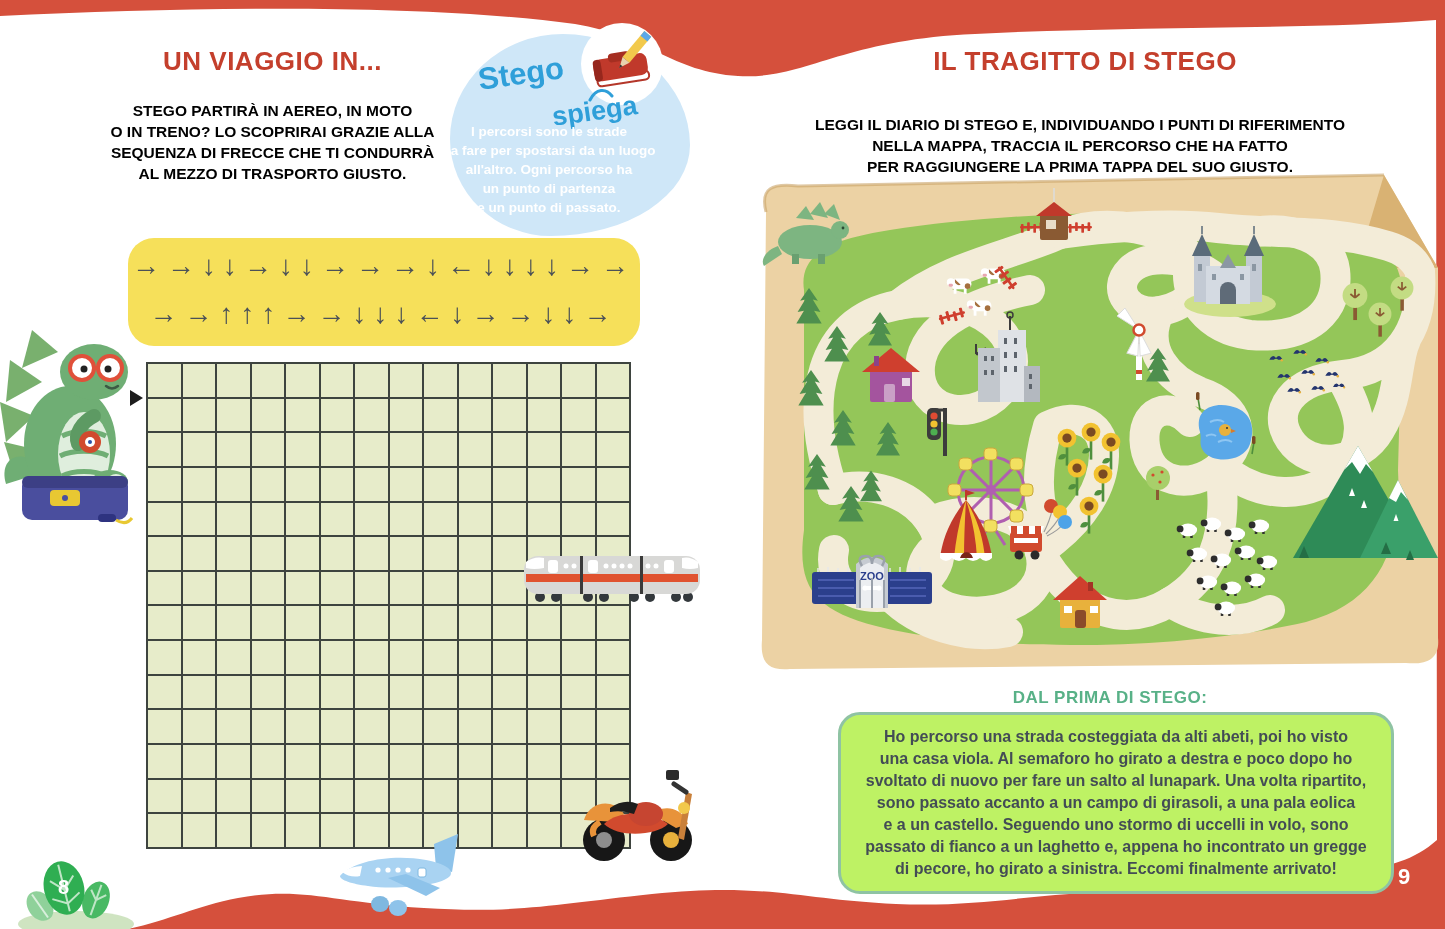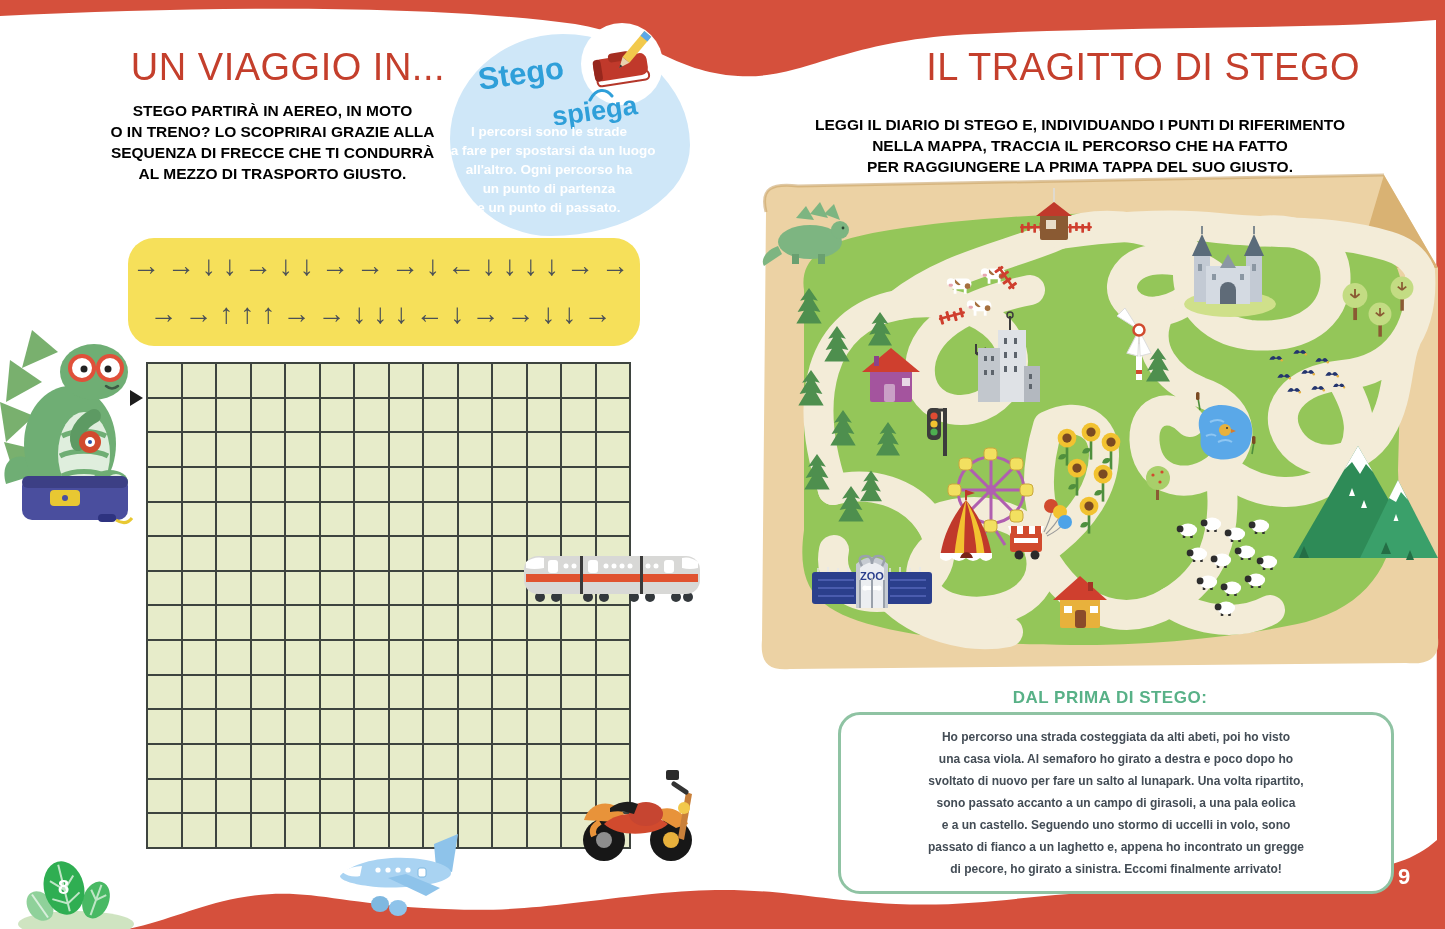--- a/index.html
+++ b/index.html
@@ -1,21 +1,21 @@
 <!DOCTYPE html>
 <html><head>
 <meta charset="utf-8">
 <style>
   html,body{margin:0;padding:0;background:#888;}
   .canvas{position:relative;width:1445px;height:929px;background:#d5503c;overflow:hidden;
           font-family:"Liberation Sans",sans-serif;}
   .frame-svg{position:absolute;left:0;top:0;z-index:0;}
   .abs{position:absolute;}
   
-  .page-title{font-weight:400;font-size:38px;color:#c43f2c;text-align:right;letter-spacing:.5px;z-index:3;}
+  .page-title{font-weight:700;font-size:26px;color:#c43f2c;text-align:center;letter-spacing:.5px;z-index:3;}
   .intro{font-weight:700;font-size:15.5px;line-height:21px;color:#000000;text-align:center;z-index:3;}
   
   .bubble{left:450px;top:34px;width:240px;height:202px;background:#cfe7f8;z-index:2;
           border-radius:47% 53% 58% 42% / 52% 55% 45% 48%;}
   .bubble-word1{left:478px;top:56px;font-size:31px;font-weight:800;color:#2f9fd9;transform:rotate(-8deg);z-index:4;}
   .bubble-word2{left:552px;top:96px;font-size:27px;font-weight:800;color:#2f9fd9;transform:rotate(-8deg);z-index:4;}
   .bubble-body{left:424px;top:122px;width:250px;font-size:13.5px;line-height:19px;font-weight:800;
                color:#ffffff;text-align:center;z-index:4;}
   .book-badge{left:580px;top:22px;z-index:3;}
   
@@ -25,23 +25,23 @@
   
   .route-grid{left:146px;top:362px;width:485px;height:487px;background:#3e443f;display:grid;gap:2px;
               padding:2px;box-sizing:border-box;z-index:1;}
   .route-grid .cell{background:#e7ecca;}
   .start-marker{left:130px;top:390px;width:0;height:0;border-top:8px solid transparent;
                 border-bottom:8px solid transparent;border-left:13px solid #1d1d1d;z-index:2;}
   
   .map-wrap{left:748px;top:170px;z-index:1;}
   .diary-heading{left:860px;top:688px;width:500px;text-align:center;font-size:17px;font-weight:900;
                  color:#58b187;letter-spacing:.5px;z-index:3;}
-  .diary-box{left:838px;top:712px;width:556px;background:#ffffff;border:3.5px solid #8fc3a3;
+  .diary-box{left:838px;top:712px;width:556px;background:#bef264;border:3.5px solid #8fc3a3;
              border-radius:22px;padding:11px 14px;box-sizing:border-box;text-align:center;
-             font-size:12px;line-height:22px;font-weight:700;color:#434c55;z-index:3;}
+             font-size:16px;line-height:22px;font-weight:700;color:#434c55;z-index:3;}
   .page-num{color:#fff;font-weight:900;z-index:5;}
   .num8{left:58px;top:876px;font-size:20px;}
   .num9{left:1398px;top:864px;font-size:22px;}
   .vehicle{z-index:4;}
 </style>
 </head>
 <body>
 
 <div class="canvas">
 

